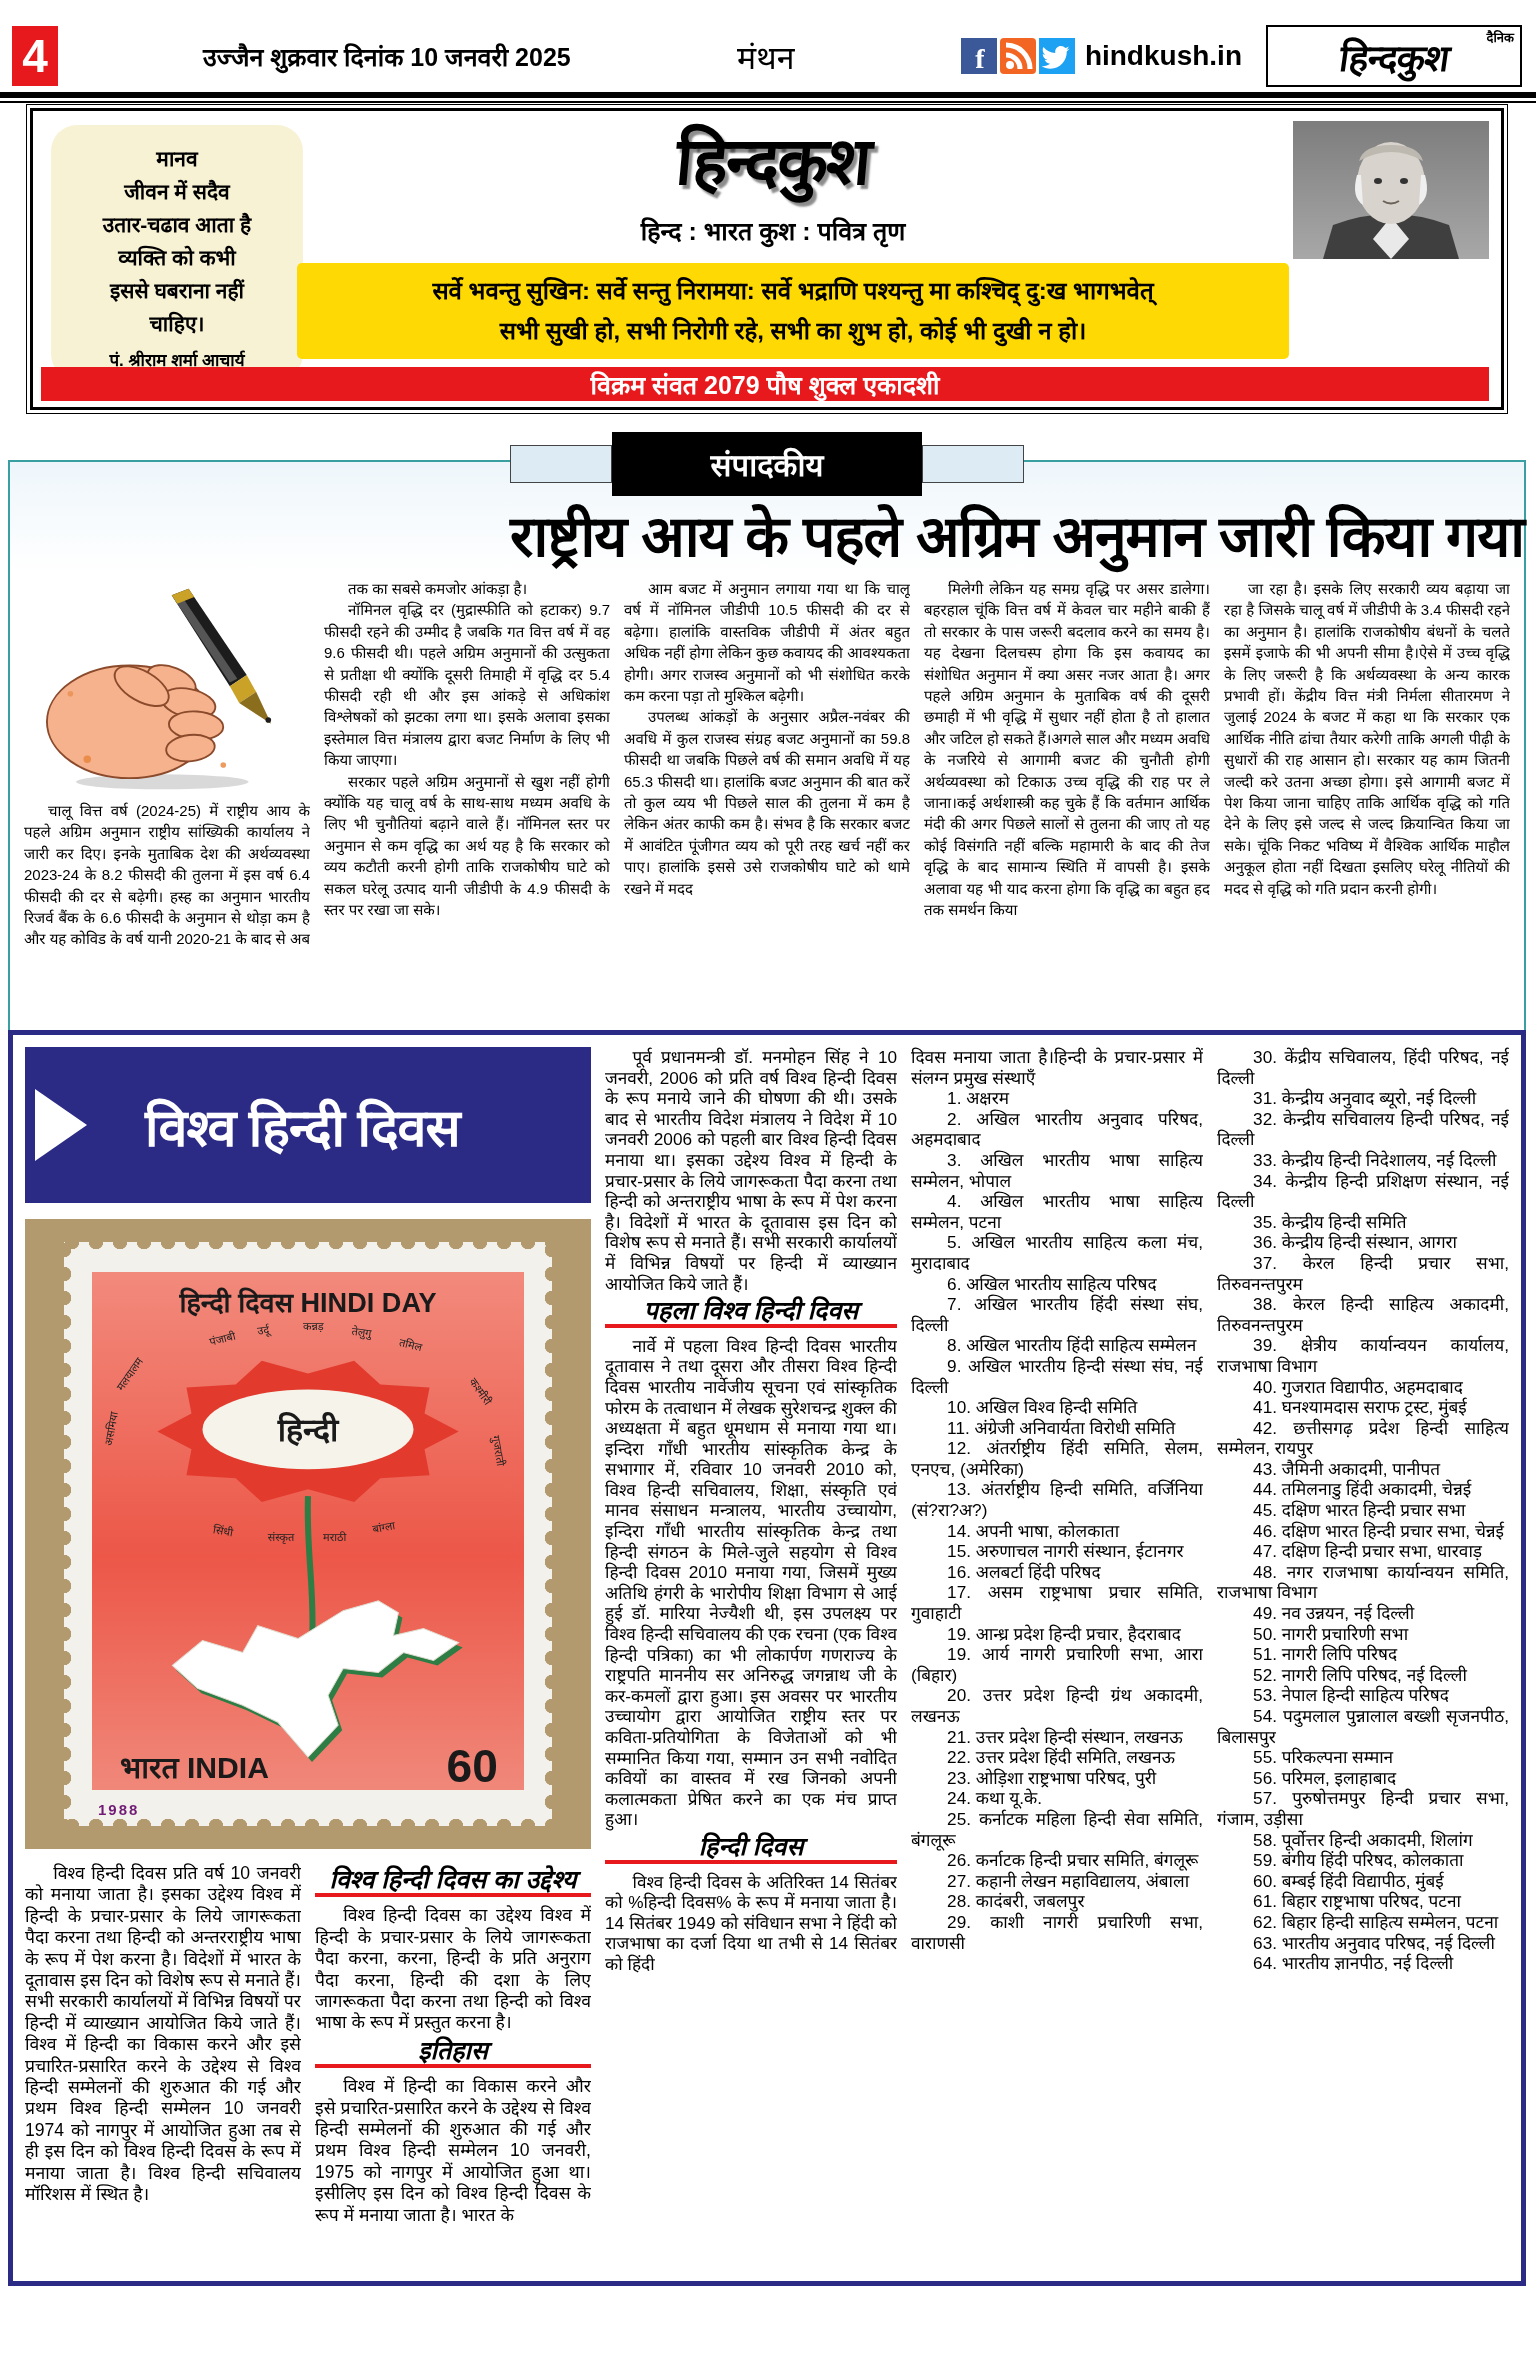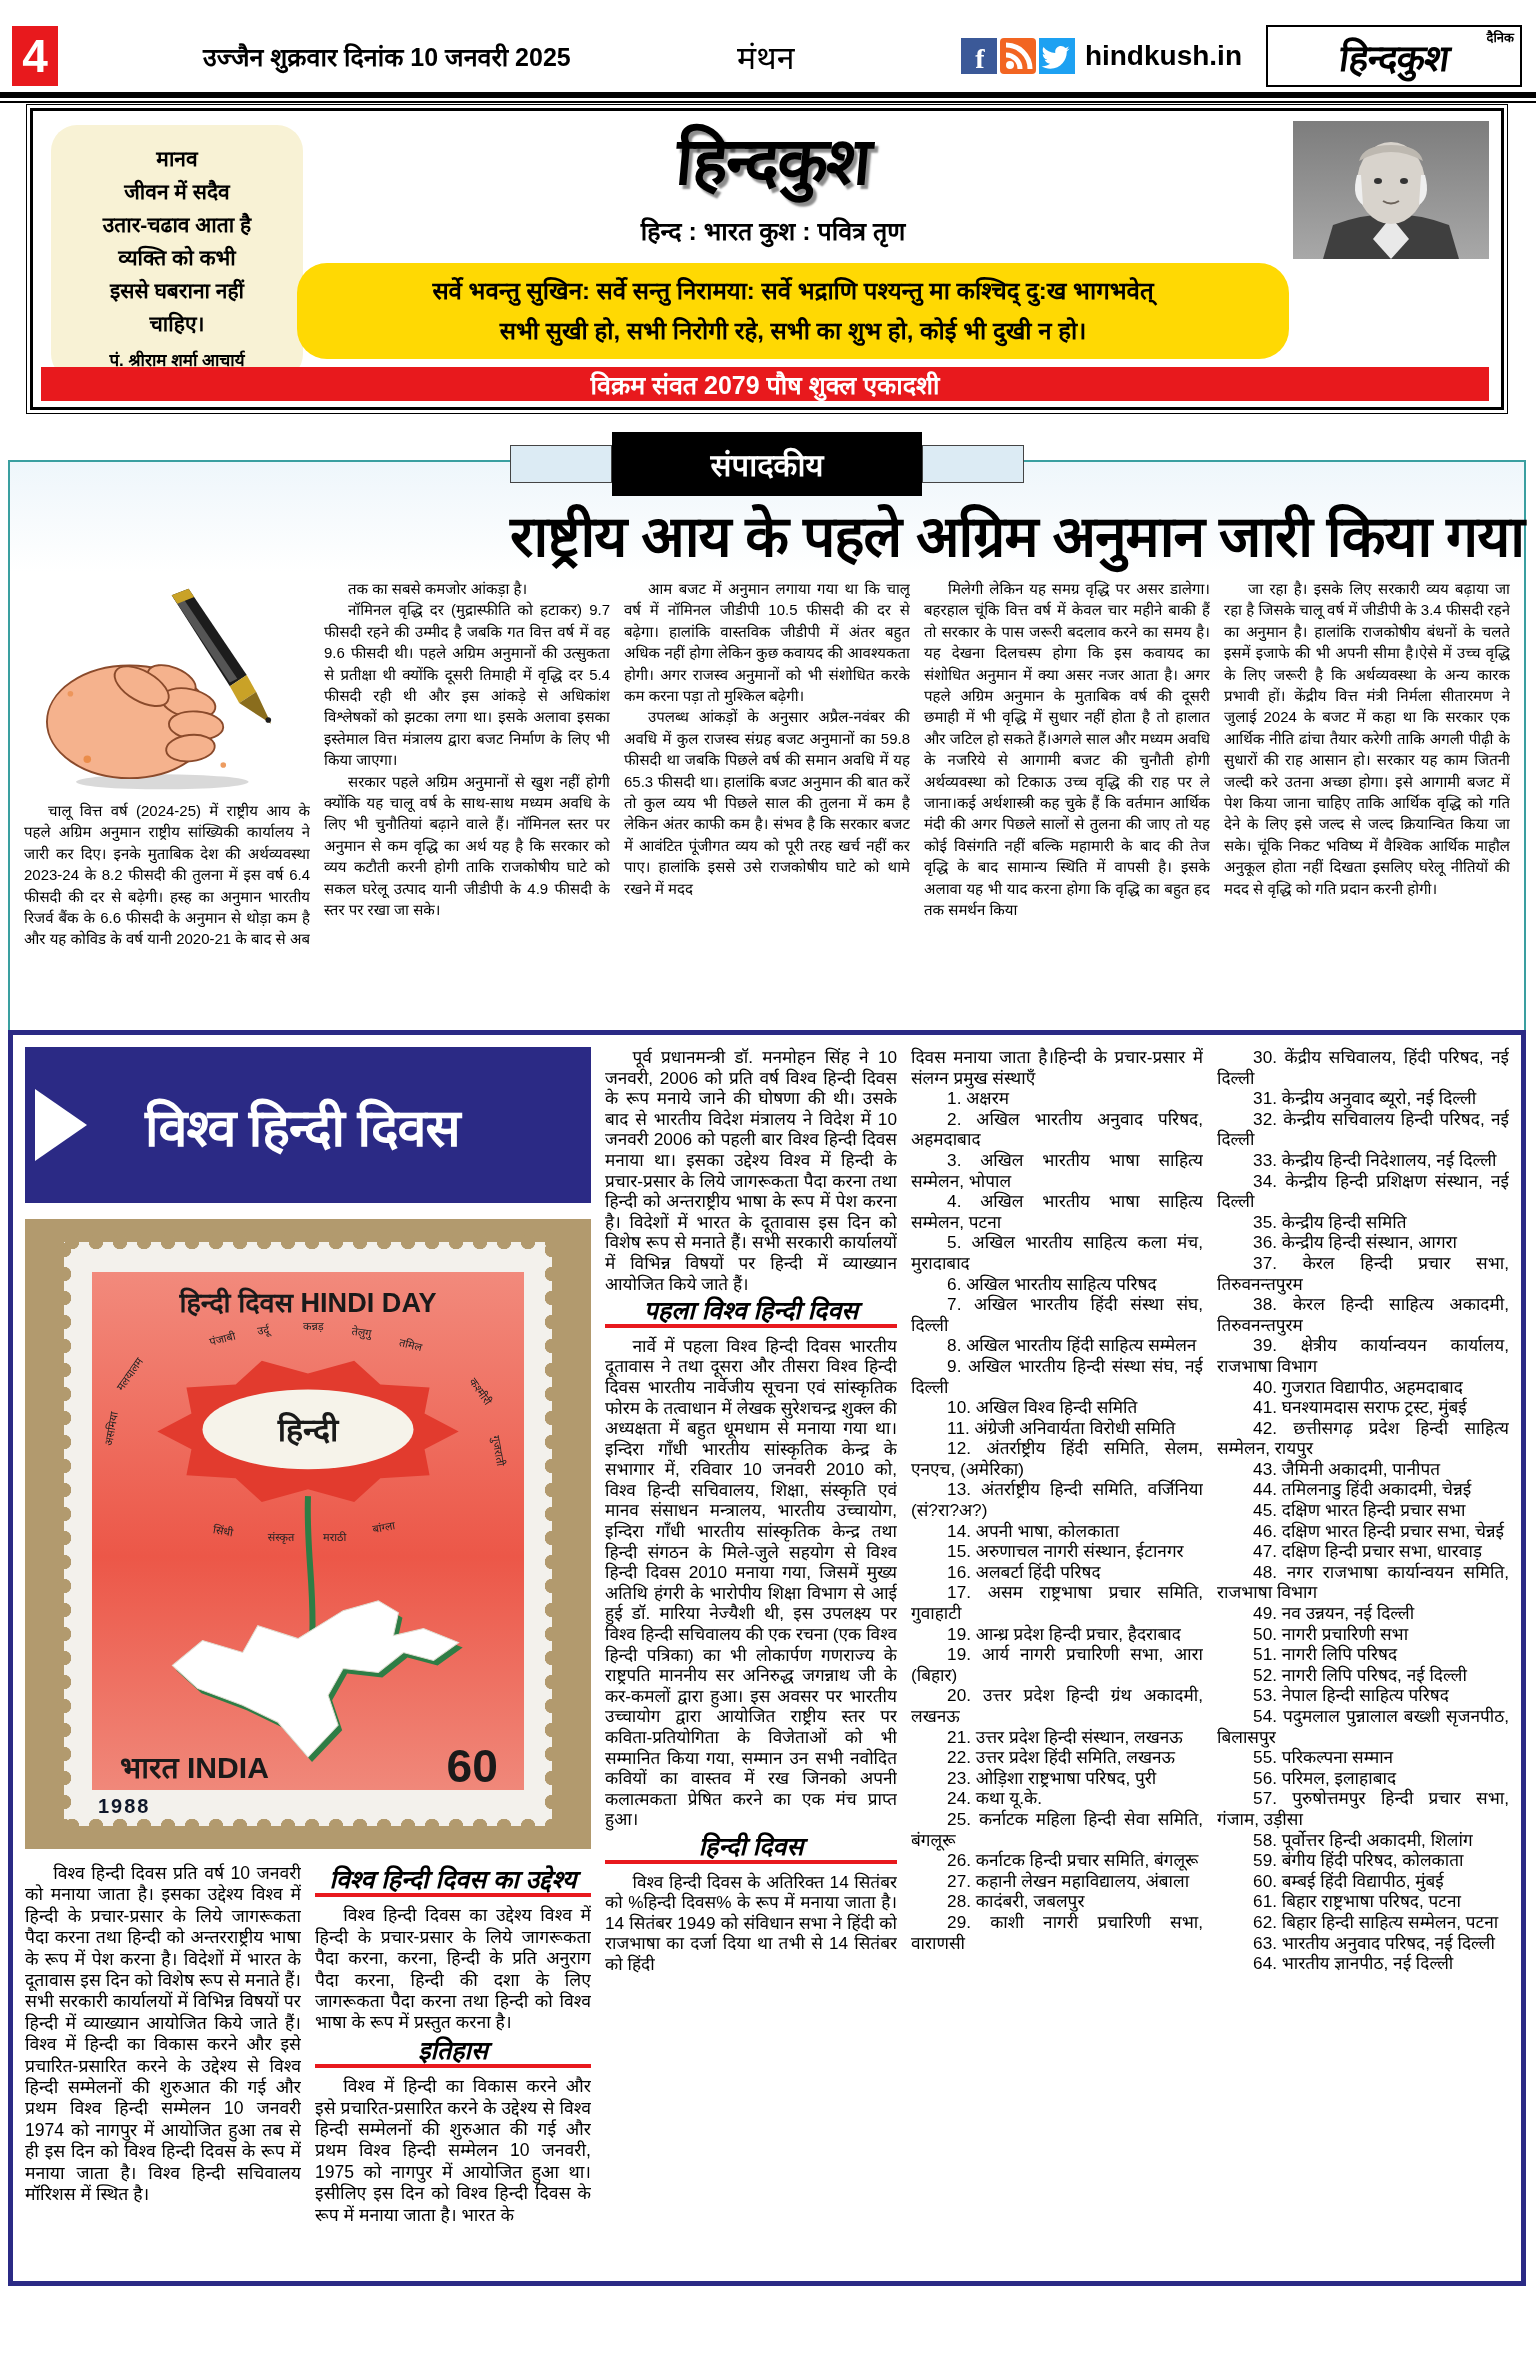--- a/index.html
+++ b/index.html
@@ -23,21 +23,21 @@
   .rule2{position:absolute;top:101px;left:0;width:1536px;height:2px;background:#000;}
   
   .masthead{position:absolute;left:30px;top:108px;width:1468px;height:296px;border:3px solid #000;
             outline:1px solid #000;outline-offset:3px;background:#fff;}
   .quotebox{position:absolute;left:18px;top:14px;width:252px;height:238px;background:#f8f2d5;
             border-radius:26px;text-align:center;font-weight:bold;font-size:21px;line-height:33px;padding-top:17px;}
   .quote-attr{font-size:17px;margin-top:4px;}
   .brand-big{position:absolute;left:340px;top:2px;width:800px;text-align:center;font-size:66px;
              font-weight:900;transform:skewX(-5deg);letter-spacing:-2px;text-shadow:4px 4px 2px rgba(0,0,0,.45);}
   .brand-tagline{position:absolute;left:340px;top:102px;width:800px;text-align:center;font-size:25px;font-weight:bold;}
-  .shloka{position:absolute;left:264px;top:152px;width:992px;height:96px;background:#ffd903;border-radius:30px;
+  .shloka{position:absolute;left:264px;top:152px;width:992px;height:96px;background:#ffd903;border-radius:5px;
           text-align:center;font-weight:bold;font-size:24px;line-height:40px;padding-top:8px;box-sizing:border-box;}
   .panchang{position:absolute;left:8px;top:256px;width:1448px;height:34px;background:#e8191d;color:#fff;
             display:flex;align-items:center;justify-content:center;font-size:25px;font-weight:bold;}
   .portrait{position:absolute;right:12px;top:10px;width:196px;height:138px;overflow:hidden;}
   
   .edbox{position:absolute;left:8px;top:460px;width:1518px;height:576px;border:2px solid #3a9fa0;
          background:linear-gradient(180deg,#eef6fb 0,#ffffff 110px);box-sizing:border-box;}
   .edtab-wrap{position:absolute;top:-30px;left:50%;transform:translateX(-50%);display:flex;align-items:center;z-index:3;}
   .edtab-wing{width:100px;height:36px;background:#dcebf4;border:1px solid #444;}
   .edtab{width:310px;height:64px;background:#000;color:#fff;display:flex;align-items:center;justify-content:center;
@@ -58,21 +58,21 @@
   .banner .txt{color:#fff;font-size:52px;font-weight:900;margin-left:120px;letter-spacing:-1px;}
   .stampwrap{margin-top:16px;height:630px;background:#b29a6e;display:flex;align-items:center;justify-content:center;}
   .stamp{position:relative;width:488px;height:584px;background:#f3f1ec;}
   .perf{position:absolute;background-repeat:repeat;}
   .perf.t{left:-4px;right:-4px;top:-11px;height:22px;background-image:radial-gradient(circle 7px at 12px 11px,#b29a6e 7px,transparent 7.5px);background-size:24px 22px;}
   .perf.b{left:-4px;right:-4px;bottom:-11px;height:22px;background-image:radial-gradient(circle 7px at 12px 11px,#b29a6e 7px,transparent 7.5px);background-size:24px 22px;}
   .perf.l{top:-4px;bottom:-4px;left:-11px;width:22px;background-image:radial-gradient(circle 7px at 11px 12px,#b29a6e 7px,transparent 7.5px);background-size:22px 24px;}
   .perf.r{top:-4px;bottom:-4px;right:-11px;width:22px;background-image:radial-gradient(circle 7px at 11px 12px,#b29a6e 7px,transparent 7.5px);background-size:22px 24px;}
   .stamp-inner{position:absolute;left:28px;right:28px;top:30px;bottom:36px;
                background:linear-gradient(180deg,#f28a7c 0%,#ec5748 55%,#f0887a 100%);}
-  .stamp-year{position:absolute;left:34px;bottom:8px;font-size:20px;color:#0f172a;font-weight:bold;letter-spacing:2px;}
+  .stamp-year{position:absolute;left:34px;bottom:8px;font-size:15px;color:#701a75;font-weight:bold;letter-spacing:2px;}
   .hd-left-cols{display:flex;gap:14px;margin-top:14px;flex:1;overflow:hidden;}
   .hd-col{flex:1 1 0;font-size:17.6px;line-height:21.4px;text-align:justify;overflow:hidden;}
   .hd-col3,.hd-col4,.hd-col5{flex:1 1 0;font-size:17.2px;line-height:20.6px;text-align:justify;overflow:hidden;}
   .subhead{font-size:25px;font-weight:bold;font-style:italic;text-align:center;border-bottom:4px solid #e8191d;
            padding-bottom:3px;margin:6px 0 8px 0;text-indent:0;}
   .org-item{text-indent:2.1em;margin:0;}
   .intro{text-indent:0;margin:0;}
 </style>
 </head>
 <body>

